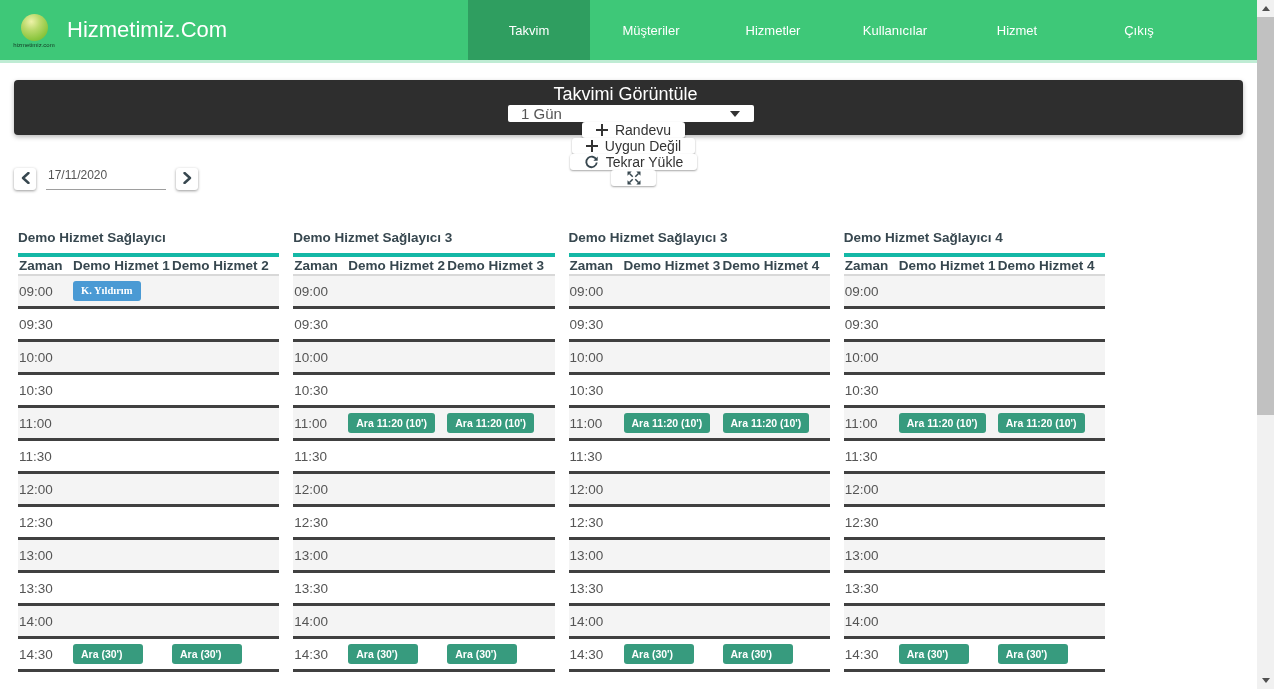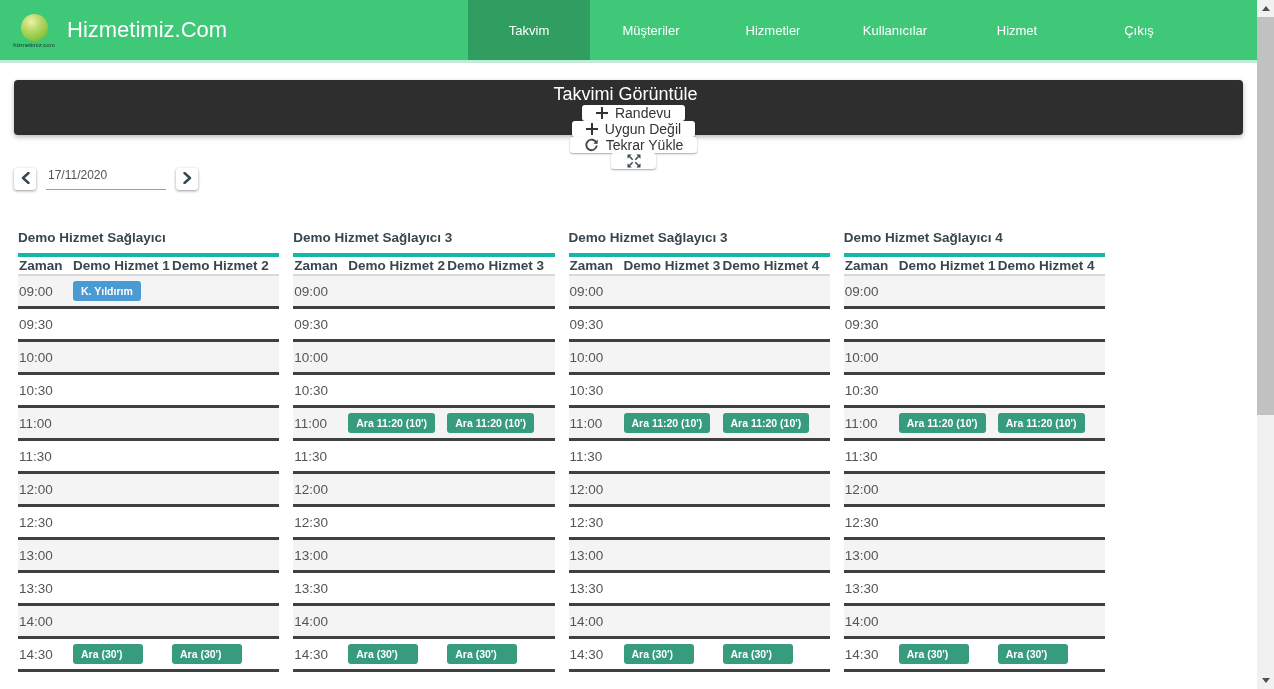--- a/index.html
+++ b/index.html
@@ -55,21 +55,21 @@
     padding: 3px 0 8px; border-bottom: 4px solid #14b8a6; }
   .col-header { display: flex; align-items: center; height: 19px;
     border-bottom: 2px solid #d8d8d8; font-weight: bold; font-size: 13.5px; color: #37474f; }
   .cell-time { width: 55px; flex: 0 0 55px; padding-left: 1px; }
   .cell-svc  { width: 99px; flex: 0 0 99px; display: flex; align-items: center; }
   .time-row { display: flex; align-items: center; height: 33px;
     border-bottom: 3px solid #404040; font-size: 13.5px; color: #555; }
   .time-row.striped { background: #f4f4f4; }
   .badge { display: inline-block; border-radius: 3px; color: #fff; font-size: 10.5px;
     font-weight: bold; line-height: 1; padding: 5px 8px; cursor: pointer; white-space: nowrap; }
-  .badge.appointment { background: var(--badge-blue, #4a9ad4); }
+  .badge.appointment { background: var(--badge-blue, #4a9ad4); font-family: Liberation Serif, serif; }
   .badge.break { background: var(--badge-green, #379b7e); min-width: 70px; }
 
   
   .scrollbar { position: absolute; top: 0; right: 0; width: 17px; height: 689px;
     background: #f1f1f1; z-index: 50; }
   .sb-btn { position: absolute; left: 0; width: 17px; height: 17px;
     display: flex; align-items: center; justify-content: center; cursor: pointer; }
   .sb-btn.up { top: 0; } .sb-btn.down { bottom: 0; }
   .tri-up { width: 0; height: 0; border-left: 4px solid transparent;
     border-right: 4px solid transparent; border-bottom: 5px solid #505050; }
@@ -94,20 +94,24 @@
       <div class="nav-tab">Müşteriler</div>
       <div class="nav-tab">Hizmetler</div>
       <div class="nav-tab">Kullanıcılar</div>
       <div class="nav-tab">Hizmet</div>
       <div class="nav-tab">Çıkış</div>
     </div>
 </nav>
 
 <div class="toolbar">
   <span class="view-label">Takvimi Görüntüle</span>
+  <div class="view-select">
+    <span>1 Gün</span>
+    <span class="caret"></span>
+  </div>
   <div class="toolbar-spacer"></div>
   <button class="tbtn">
     <span>
         <svg width="12" height="12" viewBox="0 0 12 12">
           <path d="M5 0h2v5h5v2H7v5H5V7H0V5h5z" fill="#333"></path>
         </svg>
       </span>
     <span>Randevu</span>
   </button>
   <button class="tbtn">

